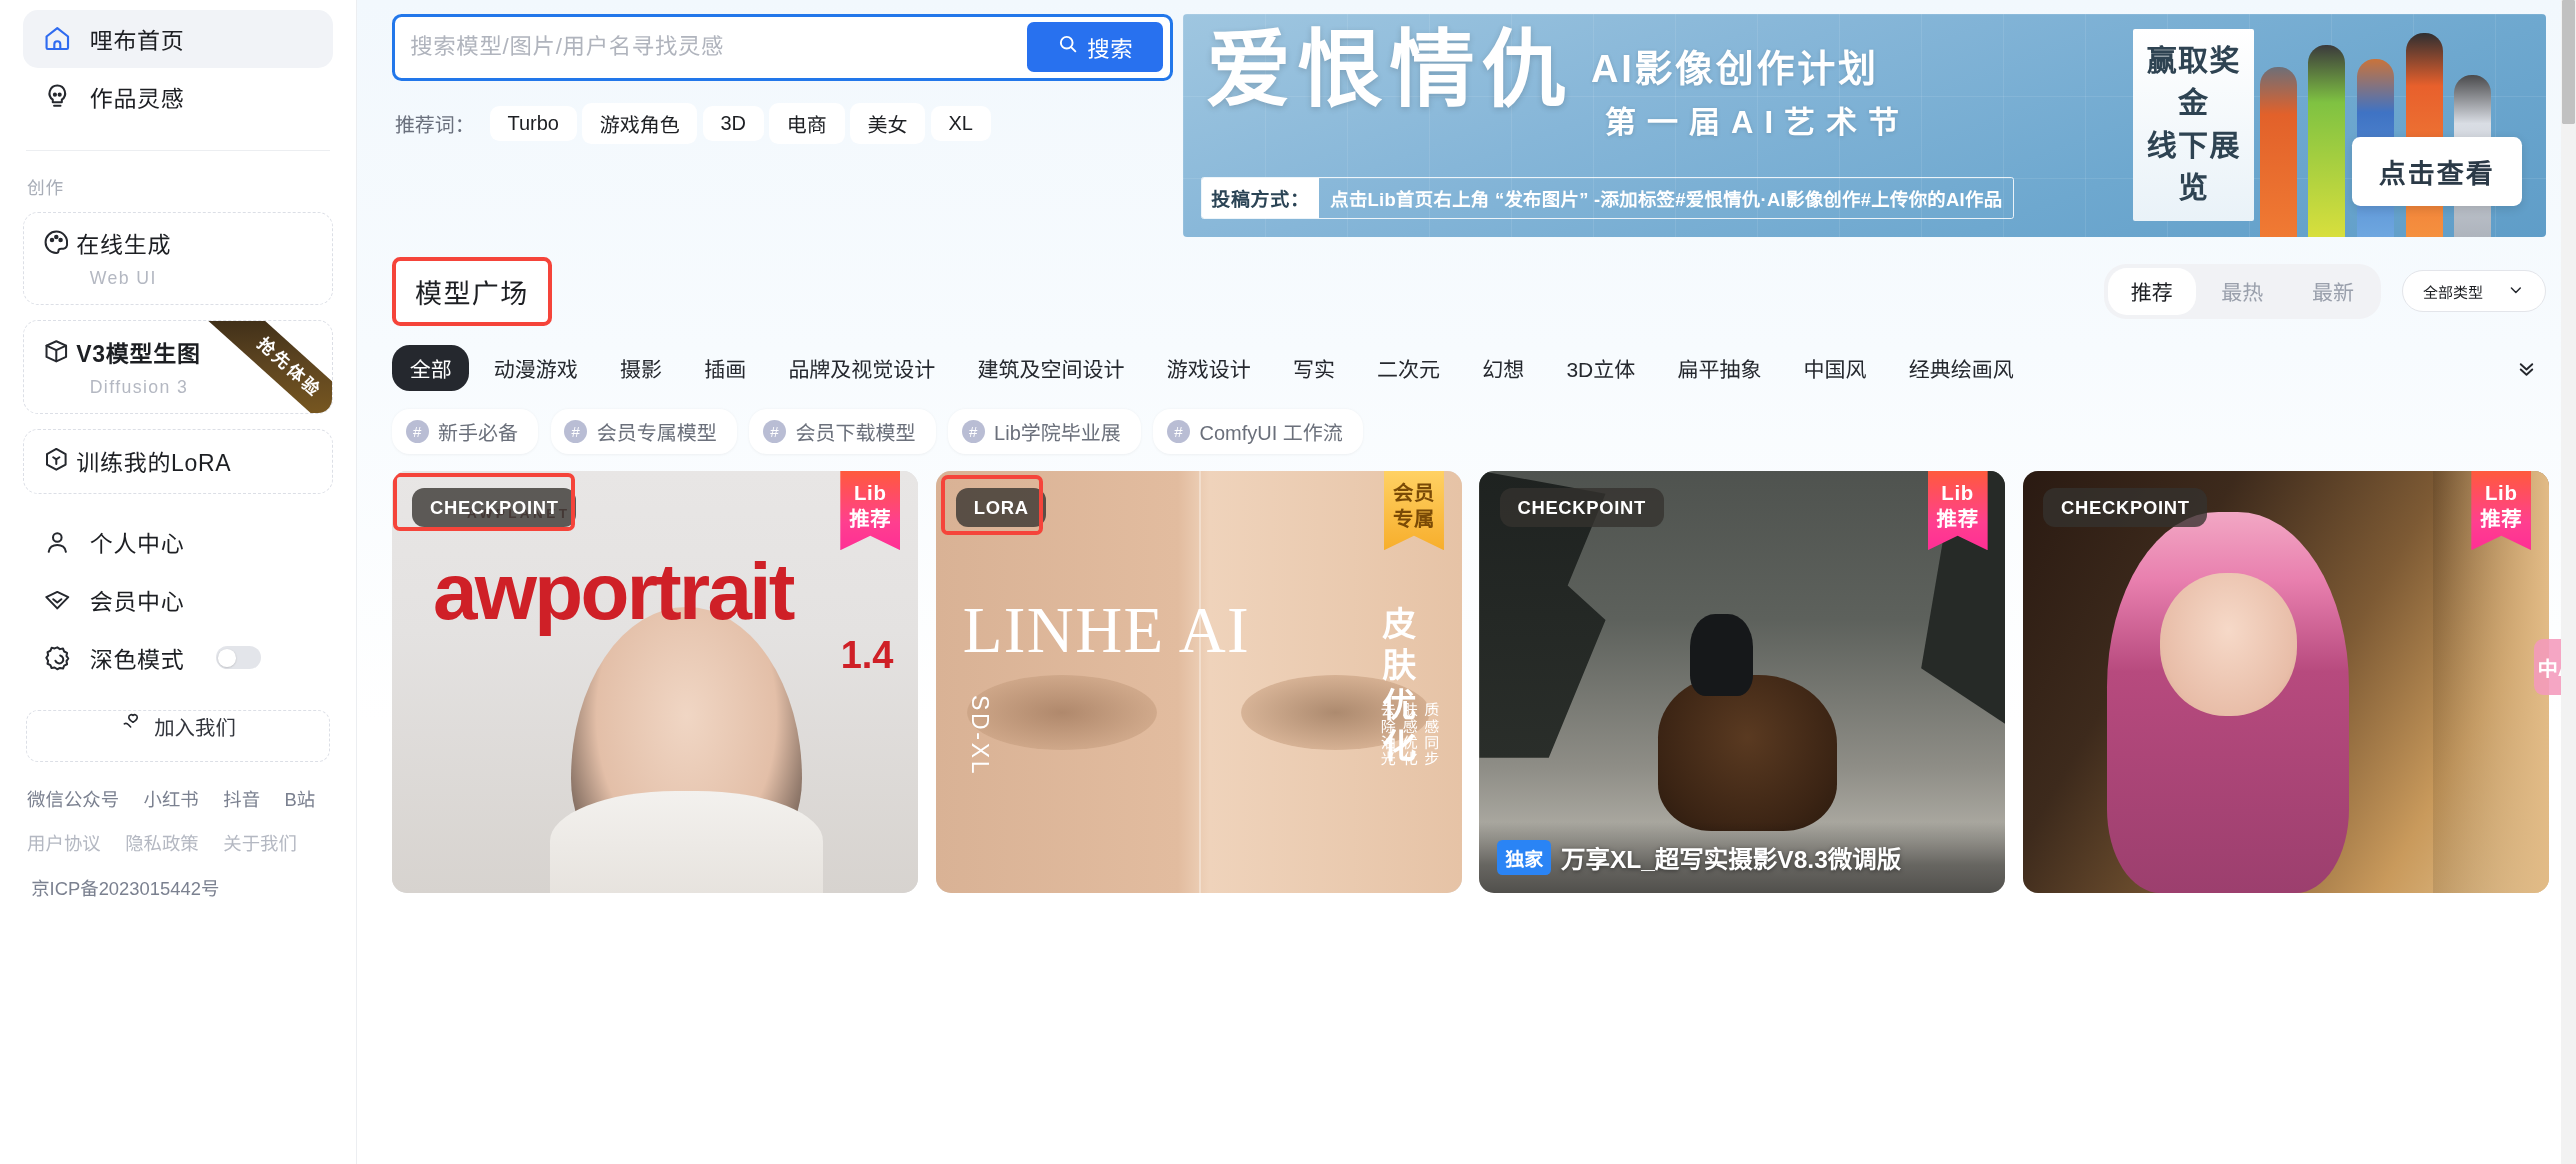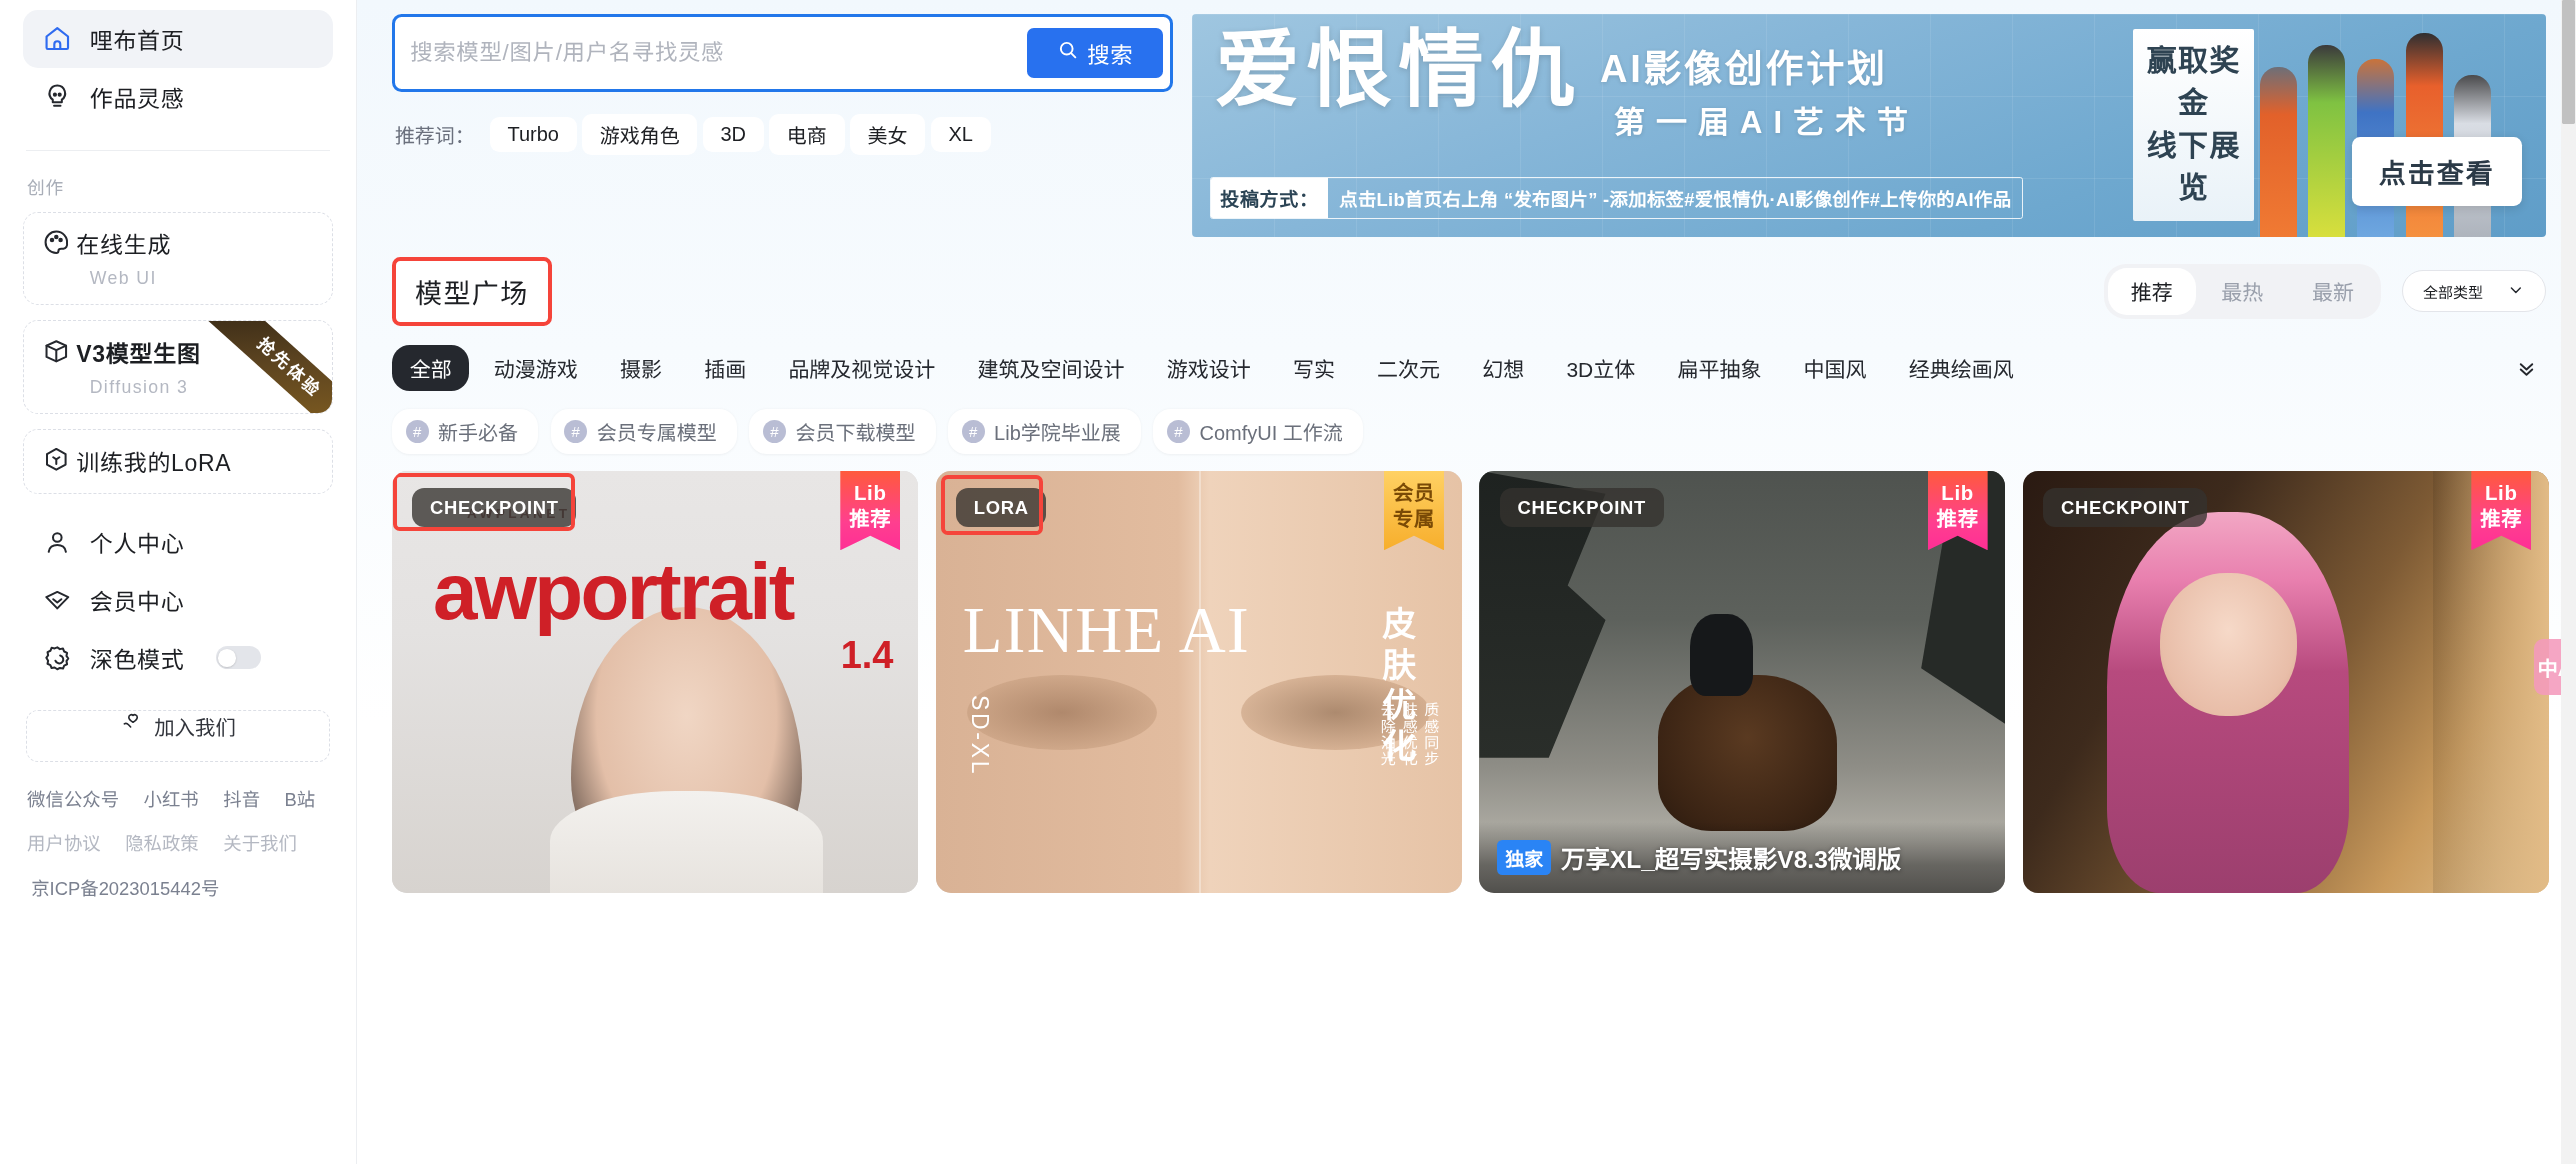--- a/index.html
+++ b/index.html
@@ -91,21 +91,21 @@
   .main {
     flex: 1; height: 1165px; position: relative; overflow: hidden;
     background: linear-gradient(180deg, #f2f8fd 0%, #f7fbfe 30%, #ffffff 62%);
   }
 
   .top-area { display: flex; align-items: flex-start; padding: 13.6px 27px 0 27px; }
 
   .search-col { width: 789px; flex: 0 0 789px; padding-left: 8.2px; }
   .search-wrap {
     display: flex; align-items: center;
-    height: 78px; background: #fff;
+    height: 67px; background: #fff;
     border: 3.4px solid #2277ea; border-radius: 9.5px;
     padding: 0 0 0 15px; overflow: hidden;
   }
   .search-input {
     flex: 1; border: none; outline: none; background: transparent;
     font-size: 22.4px; color: #1d1f23; font-family: inherit;
     letter-spacing: 0.7px;
   }
   .search-input::placeholder { color: #b0b4bd; }
   .search-btn {
@@ -118,21 +118,21 @@
 
   .rec-row { display: flex; align-items: center; gap: 5.4px; margin-top: 22px; padding-left: 2.7px; }
   .rec-label { font-size: 20px; color: #6a707d; margin-right: 9.5px; white-space: nowrap; }
   .rec-tag {
     padding: 6.1px 17.7px; border-radius: 9.5px; background: #fff;
     font-size: 20px; color: #1d1f23; cursor: pointer; white-space: nowrap;
   }
 
   
   .banner {
-    flex: 1; margin-left: 19px; margin-right: 2.7px;
+    flex: 1; margin-left: 10px; margin-right: 2.7px;
     height: 223px; border-radius: 4.1px; overflow: hidden;
     position: relative; cursor: pointer;
     background: linear-gradient(160deg, #9fc6e0 0%, #86b6d8 35%, #6ea8cf 70%, #5f9dc8 100%);
   }
   .banner .bgrid {
     position: absolute; inset: 0;
     background-image: linear-gradient(rgba(255,255,255,.09) 1.4px, transparent 1.4px),
                       linear-gradient(90deg, rgba(255,255,255,.09) 1.4px, transparent 1.4px);
     background-size: 82px 82px;
   }

